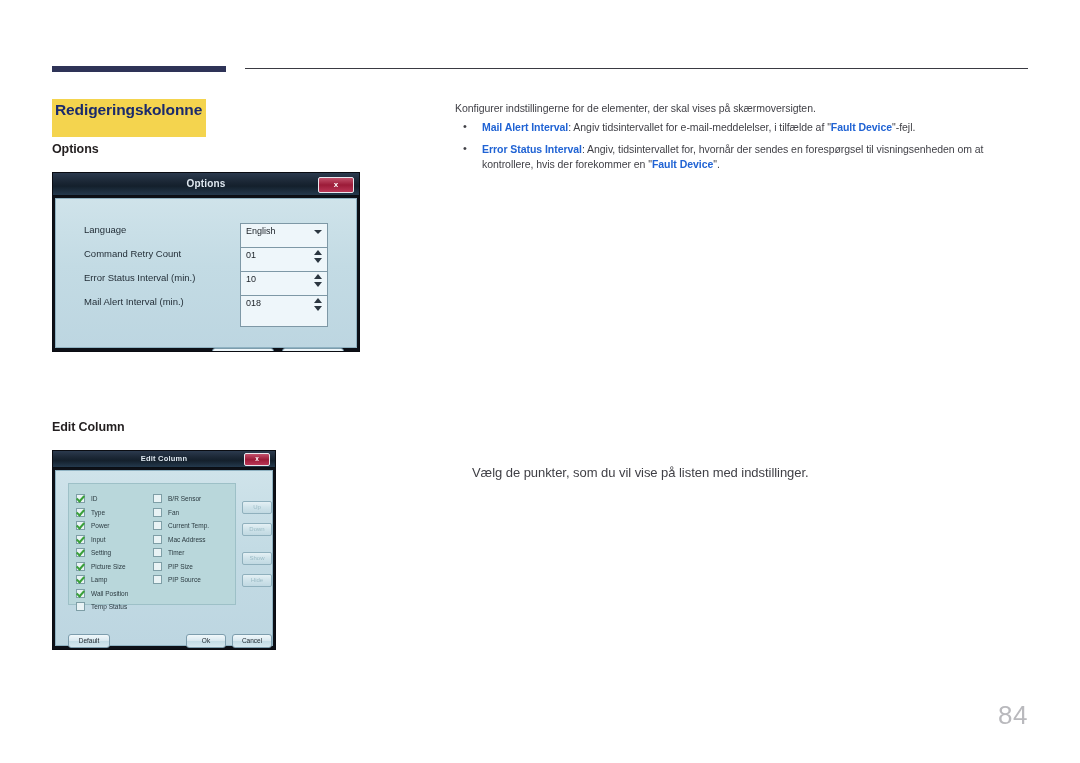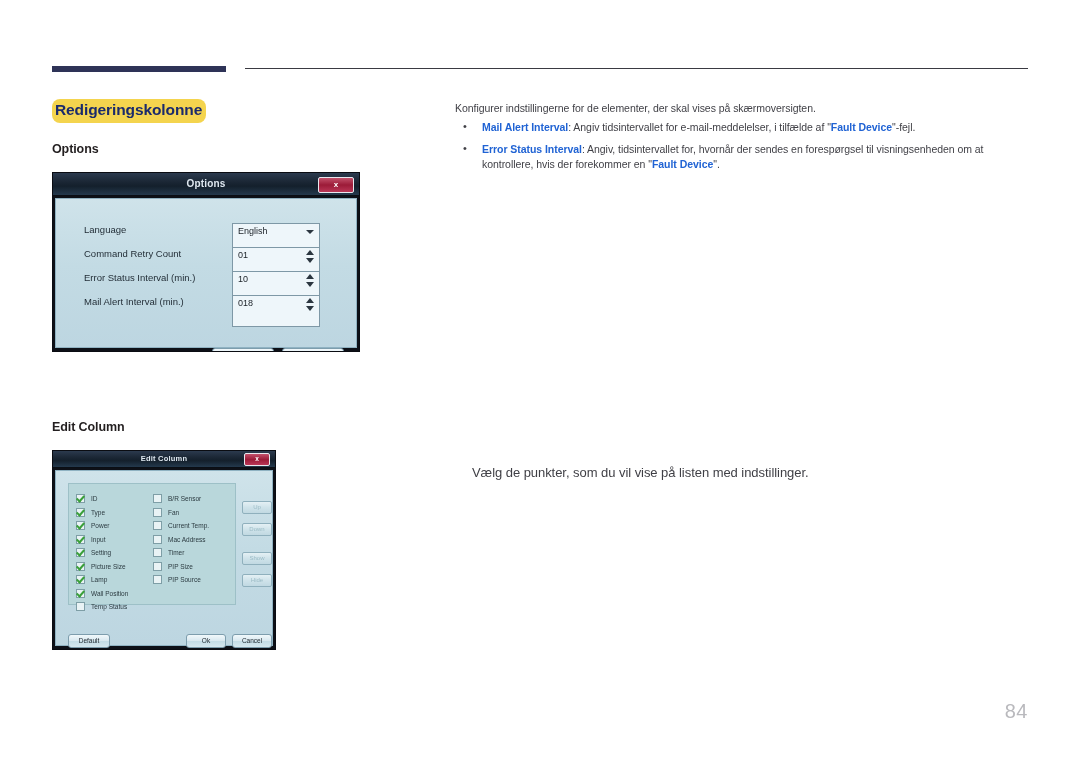--- a/index.html
+++ b/index.html
@@ -32,23 +32,22 @@
 
   
   .section-title {
     position: absolute;
     left: 52px; top: 99px;
     background: #f4d44e;
     color: #1a2a6c;
     font-size: 15.5px;
     font-weight: bold;
     letter-spacing: -0.1px;
-    padding: 2px 4px 4px 3px;
+    padding: 2px 4px 18px 3px;
     line-height: 1.15;
-    border-radius: 8px;
   }
   .sub-title {
     position: absolute;
     left: 52px;
     font-size: 12.5px;
     font-weight: bold;
     color: #231f20;
     letter-spacing: -0.1px;
   }
   #options-label { top: 142px; }
@@ -156,21 +155,21 @@
   }
   .opt-label {
     position: absolute;
     left: 0; top: 1px;
     font-size: 9.5px;
     color: #1f2a33;
     white-space: nowrap;
   }
   .opt-field {
     position: absolute;
-    right: 16px; top: 0;
+    right: 8px; top: 0;
     width: 88px; height: 32px;
     background: #eef6fa;
     border: 1px solid #7e98a6;
     box-sizing: border-box;
   }
   .opt-field-val {
     position: absolute;
     left: 5px; top: 2px;
     font-size: 9px;
     color: #1a2026;
@@ -273,21 +272,21 @@
   #ec-hide { top: 103px; }
 
   #ec-default { position: absolute; left: 12px; top: 163px; width: 42px; height: 14px; font-size: 6.5px; line-height: 12px; }
   #ec-ok     { position: absolute; left: 130px; top: 163px; width: 40px; height: 14px; font-size: 6.5px; line-height: 12px; }
   #ec-cancel { position: absolute; left: 176px; top: 163px; width: 40px; height: 14px; font-size: 6.5px; line-height: 12px; }
 
   
   .page-num {
     position: absolute;
     right: 52px; top: 700px;
-    font-size: 20px;
+    font-size: 26px;
     color: #b9b9bd;
     letter-spacing: 0.5px;
   }
 </style>
 </head>
 <body>
 
 <div class="hdr-bar-left"></div>
 <div class="hdr-bar-right"></div>
 

